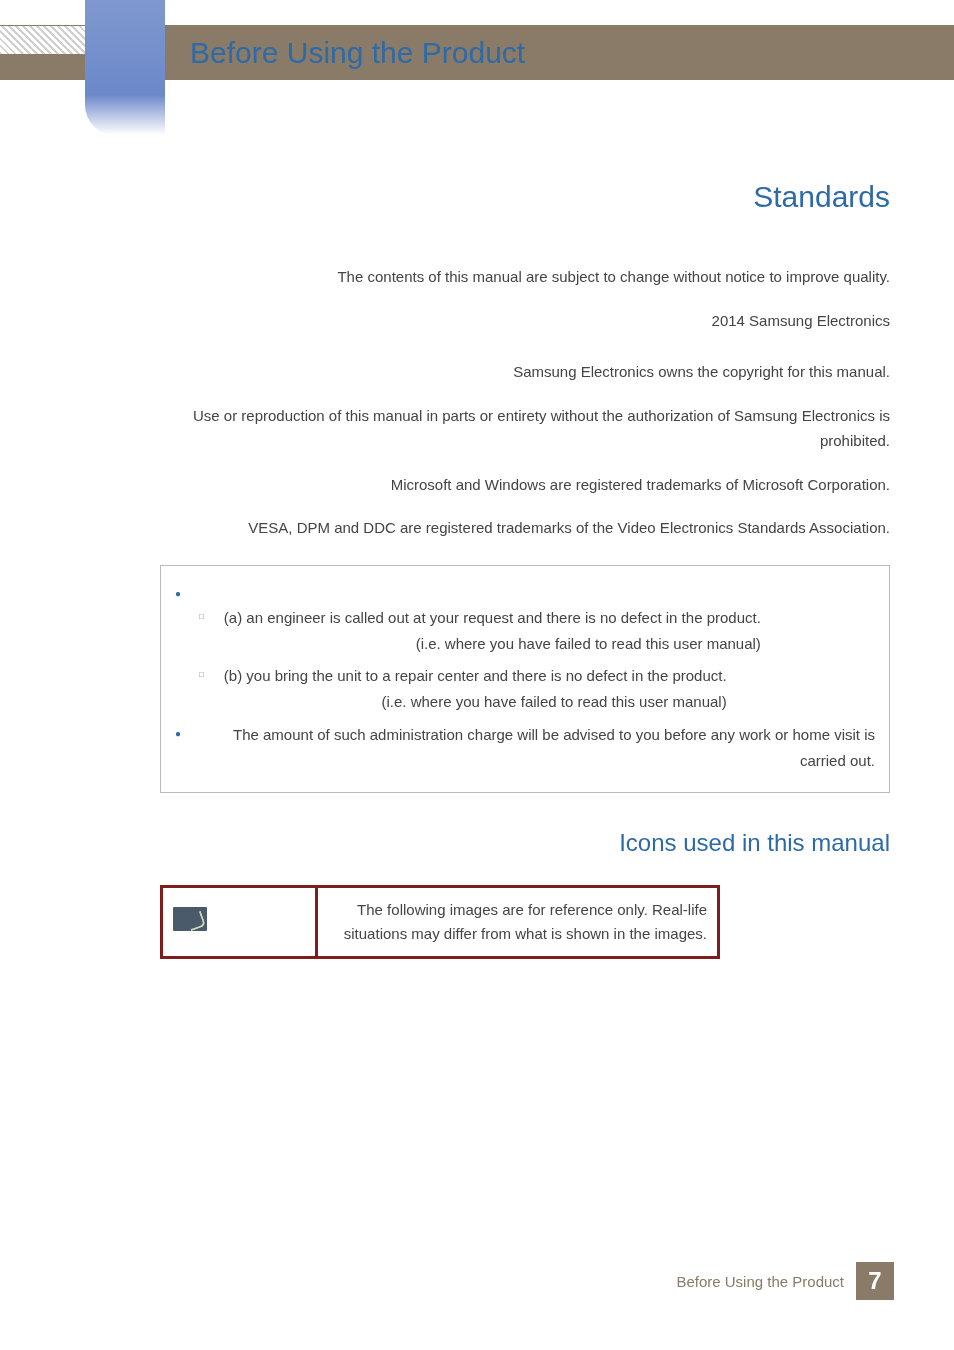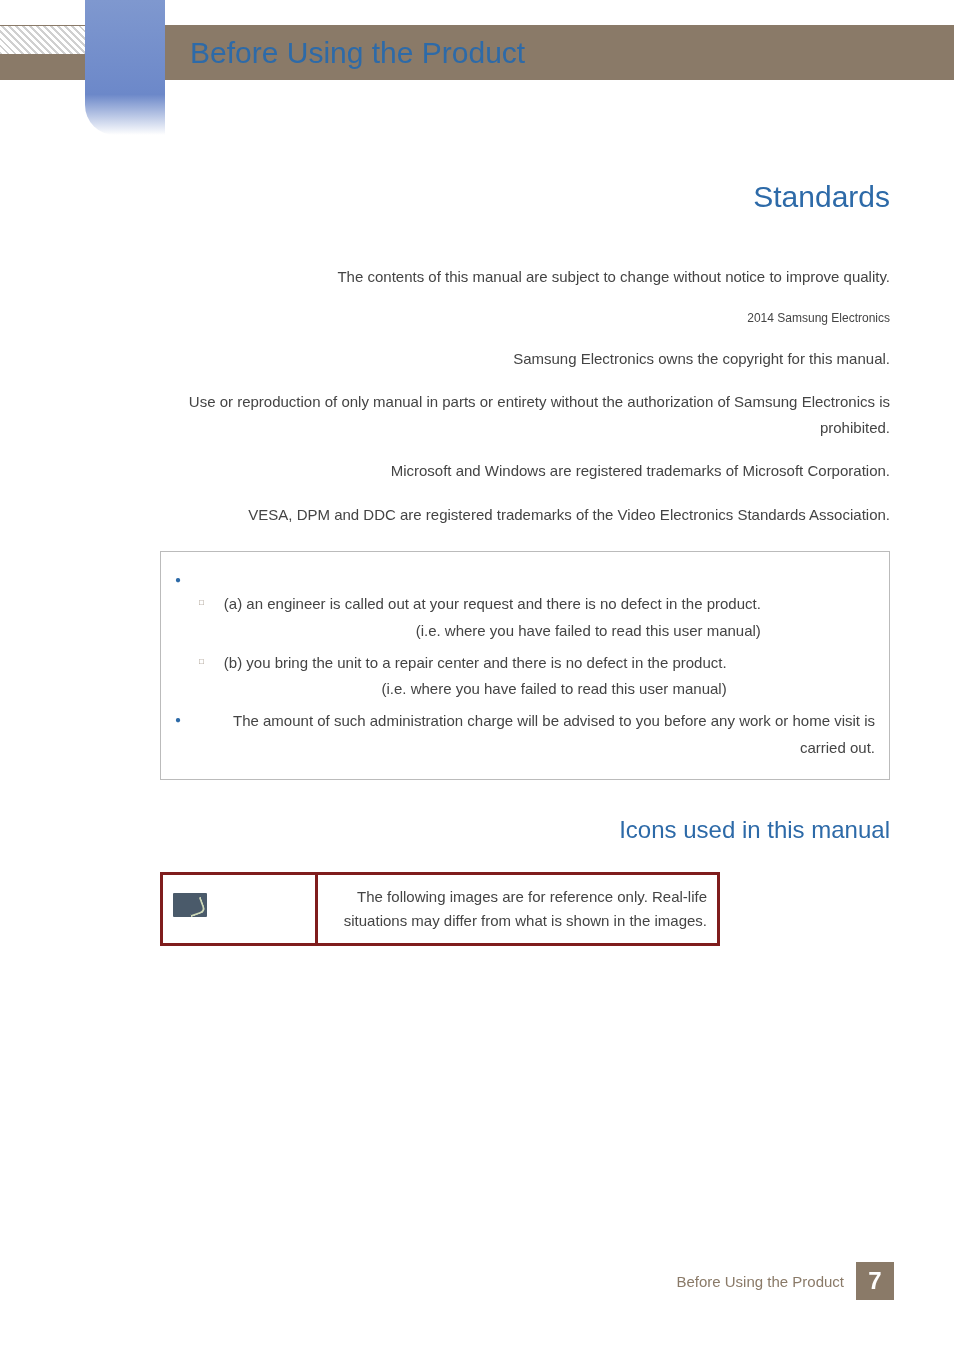--- a/index.html
+++ b/index.html
@@ -58,24 +58,24 @@
     }
     .body-text {
       margin-left: 90px;
       font-size: 15px;
       color: #444;
       line-height: 1.7;
       margin-bottom: 18px;
     }
     .indent-text {
       margin-left: 115px;
-      font-size: 12px;
+      font-size: 15px;
       color: #444;
       line-height: 1.7;
-      margin-bottom: 18px;
+      margin-bottom: 26px;
     }
     .notice-box {
       margin-left: 90px;
       border: 1px solid #bbb;
       padding: 10px 14px 12px 14px;
       margin-top: 24px;
     }
     .notice-item {
       display: flex;
       align-items: flex-start;
@@ -178,21 +178,21 @@
 <div class="corner-hatch"></div>
 <div class="blue-tab"></div>
 <div class="chapter-title">Before Using the Product</div>
 
 <div class="content">
   <h1 class="section-heading">Standards</h1>
 
   <p class="body-text">The contents of this manual are subject to change without notice to improve quality.</p>
   <p class="indent-text">2014 Samsung Electronics</p>
   <p class="body-text">Samsung Electronics owns the copyright for this manual.</p>
-  <p class="body-text">Use or reproduction of only manual in parts or entirety without the authorization of Samsung Electronics is prohibited.</p>
+  <p class="body-text">Use or reproduction of this manual in parts or entirety without the authorization of Samsung Electronics is prohibited.</p>
   <p class="body-text">Microsoft and Windows are registered trademarks of Microsoft Corporation.</p>
   <p class="body-text">VESA, DPM and DDC are registered trademarks of the Video Electronics Standards Association.</p>
 
   <div class="notice-box">
     <div class="notice-item">
       <span class="bullet-dot">●</span>
     </div>
     <div class="notice-item">
       <span class="bullet-sq">□</span>
       <span class="notice-text">

